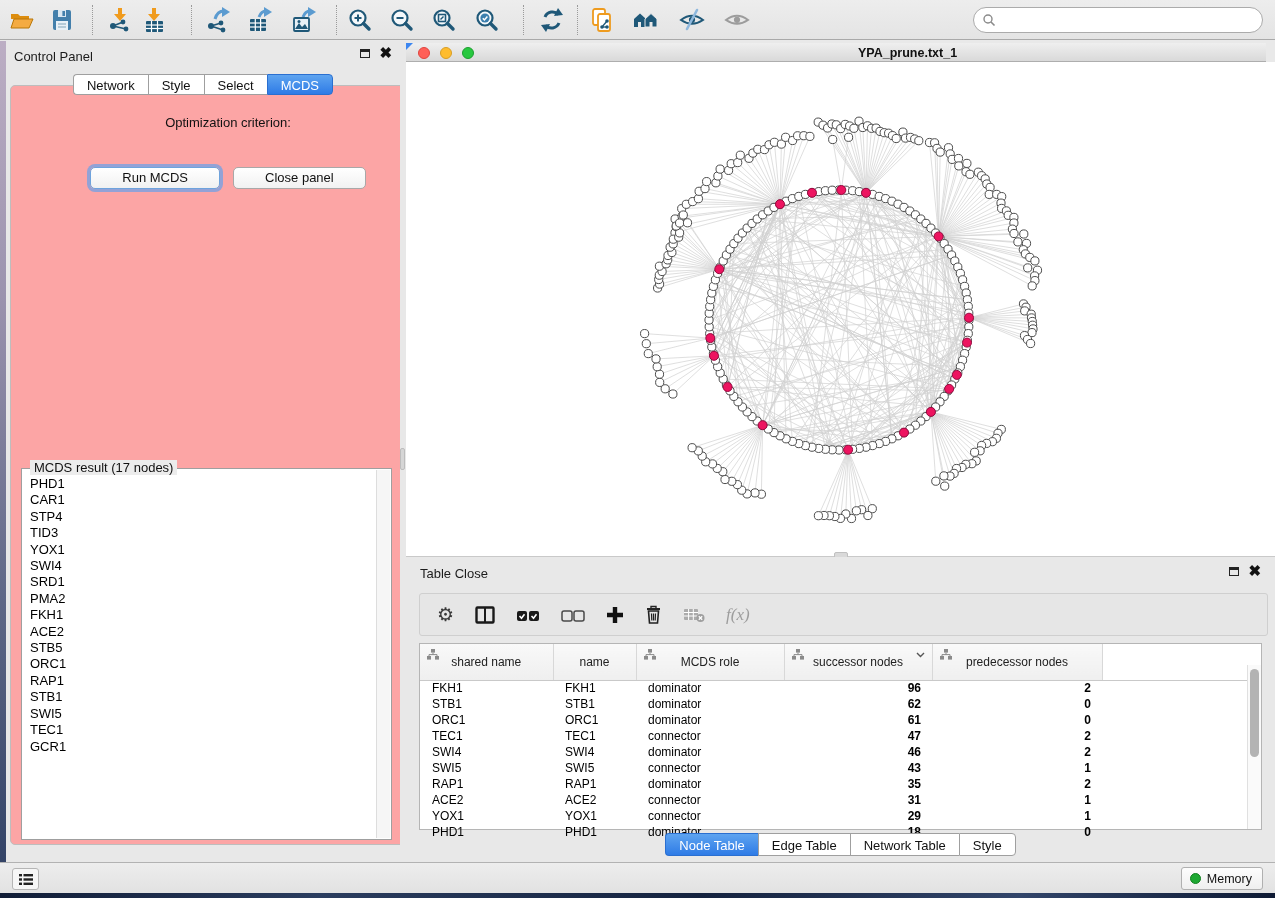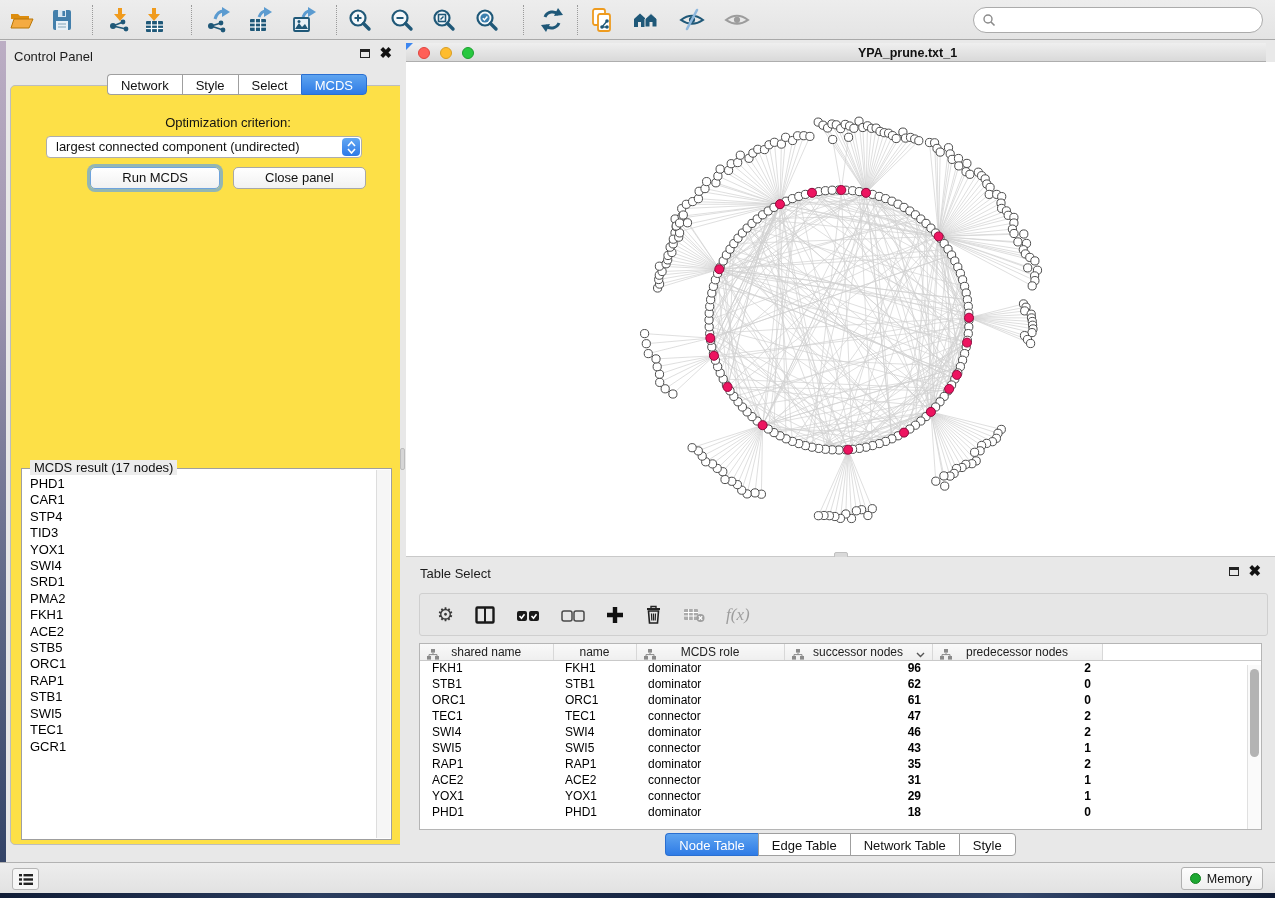--- a/index.html
+++ b/index.html
@@ -18,26 +18,26 @@
   .desk-left { position:absolute; left:0; top:41px; width:6px; height:852px; background:linear-gradient(#bcaec4,#9b93ae 30%,#5f6887 65%,#2e3f63); }
   .desk-bottom { position:absolute; left:0; right:0; bottom:0; height:5px; background:linear-gradient(90deg,#101c36,#2b3d5f 25%,#15233f 55%,#32456a 80%,#0e1a33); }
 
   
   .control-panel { position:absolute; left:6px; top:41px; width:394px; height:821px; background:#e8e8e8; }
   .cp-header { position:relative; height:28px; }
   .cp-title { position:absolute; left:8px; top:8px; font-size:13px; color:#1c1c1c; }
   .win-btns { position:absolute; right:8px; top:7px; display:flex; gap:9px; align-items:center; }
   .float-icon { width:10px; height:9px; border:1.5px solid #222; border-top:3px solid #222; }
   .close-x { font-size:15px; font-weight:bold; color:#111; line-height:10px; }
-  .cp-tabs { position:absolute; left:0; top:33px; width:100%; display:flex; justify-content:center; z-index:3;margin-left:34px; }
+  .cp-tabs { position:absolute; left:0; top:33px; width:100%; display:flex; justify-content:center; z-index:3; }
   .seg-tab { font-size:13px; padding:2px 13px; height:21px; line-height:17px; background:#fff; border:1px solid #9f9f9f; border-right:none; color:#111; }
   .seg-tab:first-child { border-radius:4px 0 0 4px; }
   .seg-tab:last-child { border-radius:0 4px 4px 0; border-right:1px solid #9f9f9f;text-align:center; }
   .seg-tab.active { background:linear-gradient(#5ea4f0,#2e7be6); color:#fff; border-color:#2a6fd0; }
-  .cp-inner { position:absolute; left:4px; top:44px; width:436px; height:760px; background:#fde047; border:1px solid #bdbdbd; border-radius:5px; }
+  .cp-inner { position:absolute; left:4px; top:44px; width:436px; height:760px; background:#fca5a5; border:1px solid #bdbdbd; border-radius:5px; }
   .crit-label { position:absolute; top:29px; width:100%; text-align:center; font-size:13px; color:#111; }
   .dropdown { position:absolute; left:35px; top:50px; width:316px; height:22px; background:#fff; border:1px solid #adadad; border-radius:4px; font-size:13px; line-height:20px; padding-left:9px; }
   .dd-stepper { position:absolute; right:1px; top:1px; width:18px; height:18px; border-radius:4px; background:linear-gradient(#62a7f2,#2d7ae8); display:flex; flex-direction:column; align-items:center; justify-content:center; gap:1px; }
   .btn-row { position:absolute; top:81px; width:100%; display:flex; justify-content:center; gap:13px; }
   .mac-btn { font-size:13px; height:22px; padding:0 31px; background:linear-gradient(#ffffff,#f1f1f1); border:1px solid #a8a8a8; border-radius:5px; line-height:20px; color:#111; }
   .mac-btn.focused { box-shadow:0 0 0 3px rgba(90,160,240,.65); border-color:#6ea3dd; }
   .groupbox { position:absolute; left:10px; top:382px; width:371px; height:372px; border:1px solid #9f9f9f; background:#fff; }
   .gb-legend { position:absolute; left:8px; top:-9px; background:#ececec; padding:0 4px; font-size:13px; color:#111; }
   .mcds-list { position:absolute; left:1px; top:7px; right:15px; bottom:1px; overflow:hidden; background:#fff; padding-left:7px; }
   .mcds-item { font-size:13px; line-height:16.4px; color:#000; }
@@ -58,21 +58,21 @@
   
   .table-panel { position:absolute; left:406px; top:557px; width:869px; height:305px; background:#e8e8e8; }
   .tp-header { position:relative; height:30px; }
   .tp-title { position:absolute; left:14px; top:9px; font-size:13px; color:#1c1c1c; }
   .tp-toolbar { position:absolute; left:13px; right:7px; top:36px; height:43px; background:#e6e6e6; border:1px solid #cfcfcf; border-radius:3px; display:flex; align-items:center; gap:21px; padding-left:17px; }
   .tp-tool { height:22px; display:flex; align-items:center; }
   .gear-glyph { font-size:19px; color:#3a3a3a; line-height:22px; }
   .fx-glyph { font-family:"Liberation Serif",serif; font-style:italic; font-size:17px; color:#9d9d9d; }
   .tbl-region { position:absolute; left:13px; right:13px; top:86px; height:187px; background:#fff; border:1px solid #b5b5b5; }
   table.node-table { border-collapse:collapse; table-layout:fixed; width:100%; }
-  .node-table th { height:16px; background:linear-gradient(#f9f9f9,#efefef); border-right:1px solid #d8d8d8; border-bottom:1px solid #c9c9c9; font-size:12px; font-weight:normal; color:#222; position:relative; text-align:center; }
+  .node-table th { height:36px; background:linear-gradient(#f9f9f9,#efefef); border-right:1px solid #d8d8d8; border-bottom:1px solid #c9c9c9; font-size:12px; font-weight:normal; color:#222; position:relative; text-align:center; }
   .node-table th.filler { background:#fff; border-right:none; }
   .th-tree { position:absolute; left:7px; top:5px; }
   .th-chev { position:absolute; right:7px; top:8px; }
   .node-table td { height:16px; font-size:12px; color:#000; padding:0 0 0 12px; white-space:nowrap; overflow:hidden; }
   .node-table td.num { text-align:right; padding:0 11px 0 0;font-weight:bold; }
   .tbl-scroll { position:absolute; top:21px; right:0; width:14px; bottom:0; background:#fafafa; border-left:1px solid #e0e0e0; }
   .tbl-thumb { position:absolute; left:2px; top:4px; width:9px; height:88px; background:#b3b3b3; border-radius:5px; }
   .tp-tabs { position:absolute; top:276px; width:100%; display:flex; justify-content:center; }
   .tp-tabs .seg-tab { height:23px; line-height:19px; }
 
@@ -256,31 +256,20 @@
     </span>
   </div>
   <div class="cp-tabs" id="cp-tabs">
       <span class="seg-tab">Network</span>
       <span class="seg-tab">Style</span>
       <span class="seg-tab">Select</span>
       <span class="seg-tab active">MCDS</span>
     </div>
   <div class="cp-inner">
     <div class="crit-label">Optimization criterion:</div>
-    <div class="dropdown">
-      <span>largest connected component (undirected)</span>
-      <span class="dd-stepper">
-        <svg width="9" height="6" viewBox="0 0 9 6">
-            <path d="M1 5l3.5-4L8 5" fill="none" stroke="#fff" stroke-width="1.6"></path>
-          </svg>
-        <svg width="9" height="6" viewBox="0 0 9 6">
-            <path d="M1 1l3.5 4L8 1" fill="none" stroke="#fff" stroke-width="1.6"></path>
-          </svg>
-      </span>
-    </div>
     <div class="btn-row">
       <button class="mac-btn focused">Run MCDS</button>
       <button class="mac-btn">Close panel</button>
     </div>
     <div class="groupbox">
       <span class="gb-legend">MCDS result (17 nodes)</span>
       <div class="mcds-list" id="mcds-list">
           <div class="mcds-item">PHD1</div>
           <div class="mcds-item">CAR1</div>
           <div class="mcds-item">STP4</div>
@@ -1082,21 +1071,21 @@
       </g>
     </svg>
 </div>
 
 <div class="h-split">
     <span class="h-handle"></span>
   </div>
 
 <div class="table-panel">
   <div class="tp-header">
-    <span class="tp-title">Table Select</span>
+    <span class="tp-title">Table Close</span>
     <span class="win-btns" style="right:14px;top:9px;position:absolute;">
       <span class="float-icon"></span>
       <span class="close-x">✖</span>
     </span>
   </div>
   <div class="tp-toolbar">
     <span class="tp-tool gear-glyph">⚙</span>
     <span class="tp-tool">
       <svg width="20" height="18" viewBox="0 0 20 18">
           <rect x="1.5" y="1.5" width="17" height="15" rx="1" fill="none" stroke="#1a1a1a" stroke-width="2.4"></rect>

